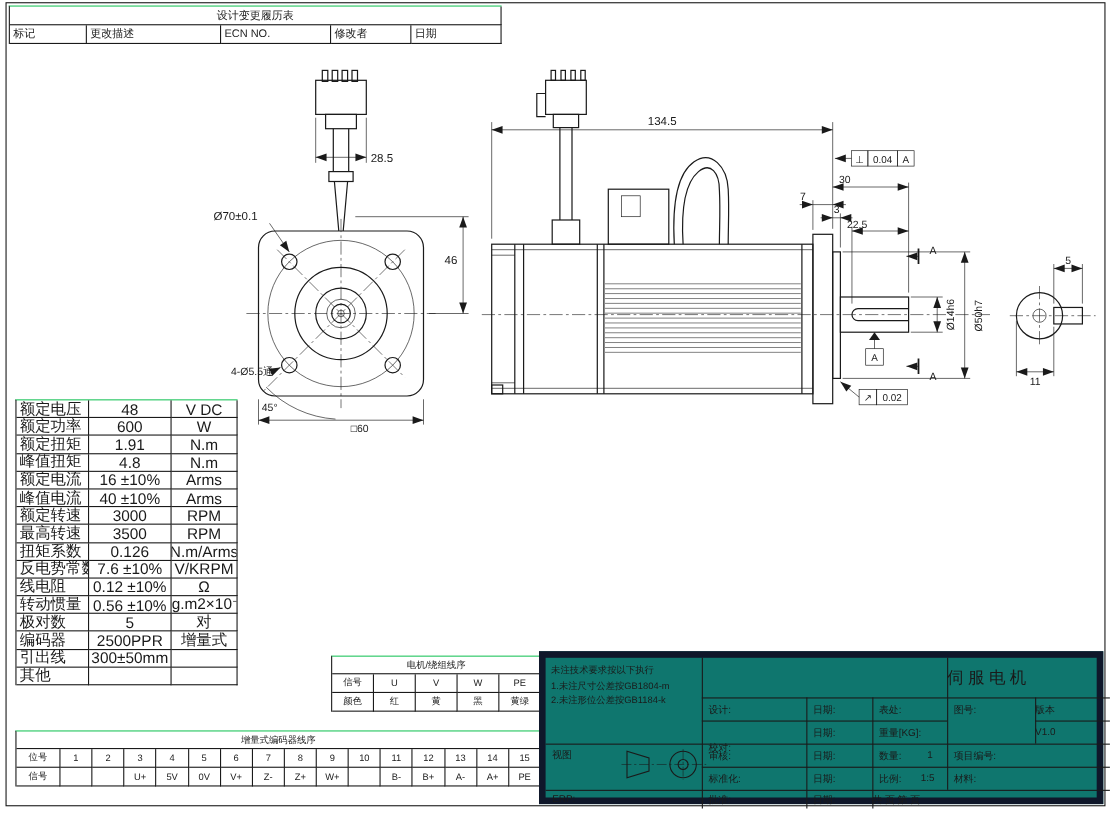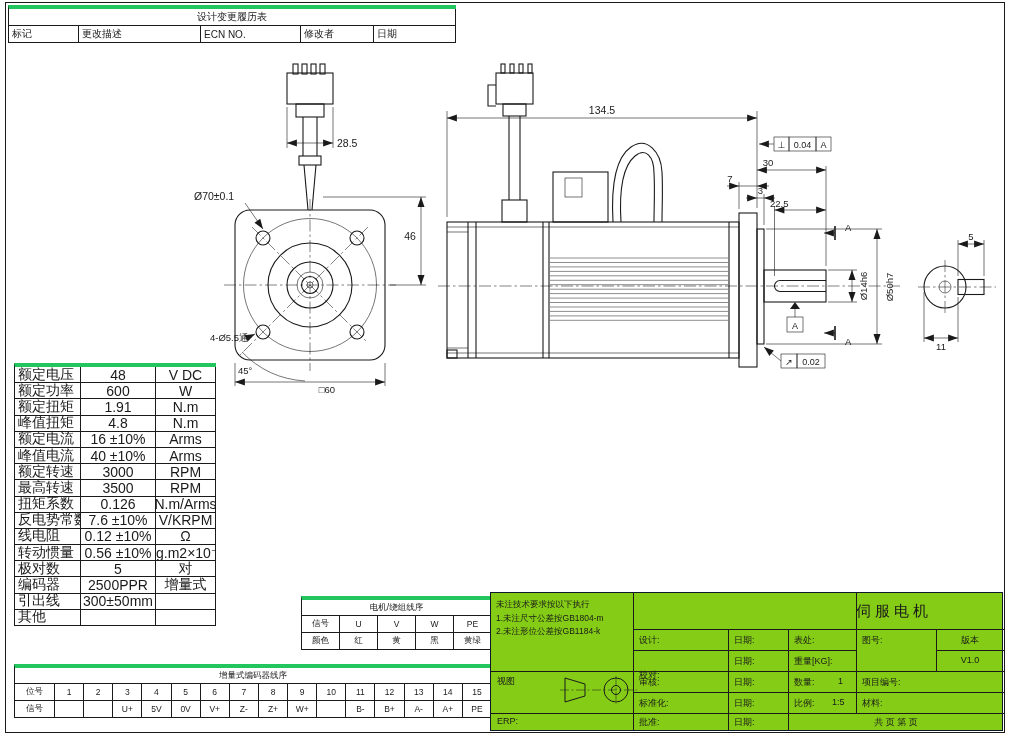--- a/index.html
+++ b/index.html
@@ -6,41 +6,41 @@
   html,body{background:#fff}
   body{font-family:"Liberation Sans","DejaVu Sans",sans-serif;color:#1a1a1a}
   .sheet{position:relative;width:1009px;height:741px;background:#fff;overflow:hidden}
   .frame{position:absolute;left:5px;top:2px;width:1000px;height:731px;border:1px solid #1a1a1a}
   svg.drawing{position:absolute;left:0;top:0}
   svg text{fill:#1a1a1a;font-family:"Liberation Sans","DejaVu Sans",sans-serif}
   .dt{font-size:10.5px}
   .ds{font-size:9.5px}
   .df{font-size:9px}
   
-  .tbl{position:absolute;border-left:1px solid #1a1a1a;border-top:4px solid #22c55e;background:#fff}
+  .tbl{position:absolute;border-left:1px solid #1a1a1a;border-top:1px solid #22c55e;background:#fff}
   .cell{border-right:1px solid #1a1a1a;border-bottom:1px solid #1a1a1a;display:flex;align-items:center;padding:0 3px;overflow:hidden;white-space:nowrap}
   .cell.c{justify-content:center;padding:0 1px}
   .row{display:grid}
   .ch{left:8px;top:5px;width:448px;font-size:10px}
   .ch .t{height:17px}
   .ch-row{grid-template-columns:70px 122px 100px 73px 82px;height:17px}
   .spec{left:14px;top:363px;width:202px;font-size:14px}
   .spec-row{grid-template-columns:66px 75px 60px;height:16.2px}
   .mw{left:301px;top:596px;width:191px;font-size:8.5px}
   .mw .t{height:16px}
   .mw-row{grid-template-columns:38px repeat(4,1fr);height:17px}
   .enc{left:14px;top:664px;width:478px;font-size:8.5px}
   .enc .t{height:16px}
   .enc-row{grid-template-columns:40px repeat(15,1fr);height:17px}
   
-  .titleblock{position:absolute;left:490px;top:592px;width:513px;height:139px;border:1px solid #0f172a;background:#84cc16;font-size:9px}
+  .titleblock{position:absolute;left:490px;top:592px;width:513px;height:139px;border:6px solid #0f172a;background:#0f766e;font-size:9px}
   .vl{position:absolute;width:1px;background:#1a1a1a}
   .hl{position:absolute;height:1px;background:#1a1a1a}
   .tx{position:absolute;white-space:nowrap}
-  .tx.ctr{text-align:center}
+  .tx.ctr{}
   .tb-notes{position:absolute;left:5px;top:5px;width:136px;font-size:8.5px;line-height:13.5px;white-space:nowrap}
   .servo-title{position:absolute;left:365px;top:9px;width:148px;text-align:left;font-size:15px;letter-spacing:4px}
 </style>
 </head>
 <body>
 
 <div class="sheet">
   <div class="frame"></div>
 
   <svg class="drawing" width="1009" height="741" viewBox="0 0 1009 741">

